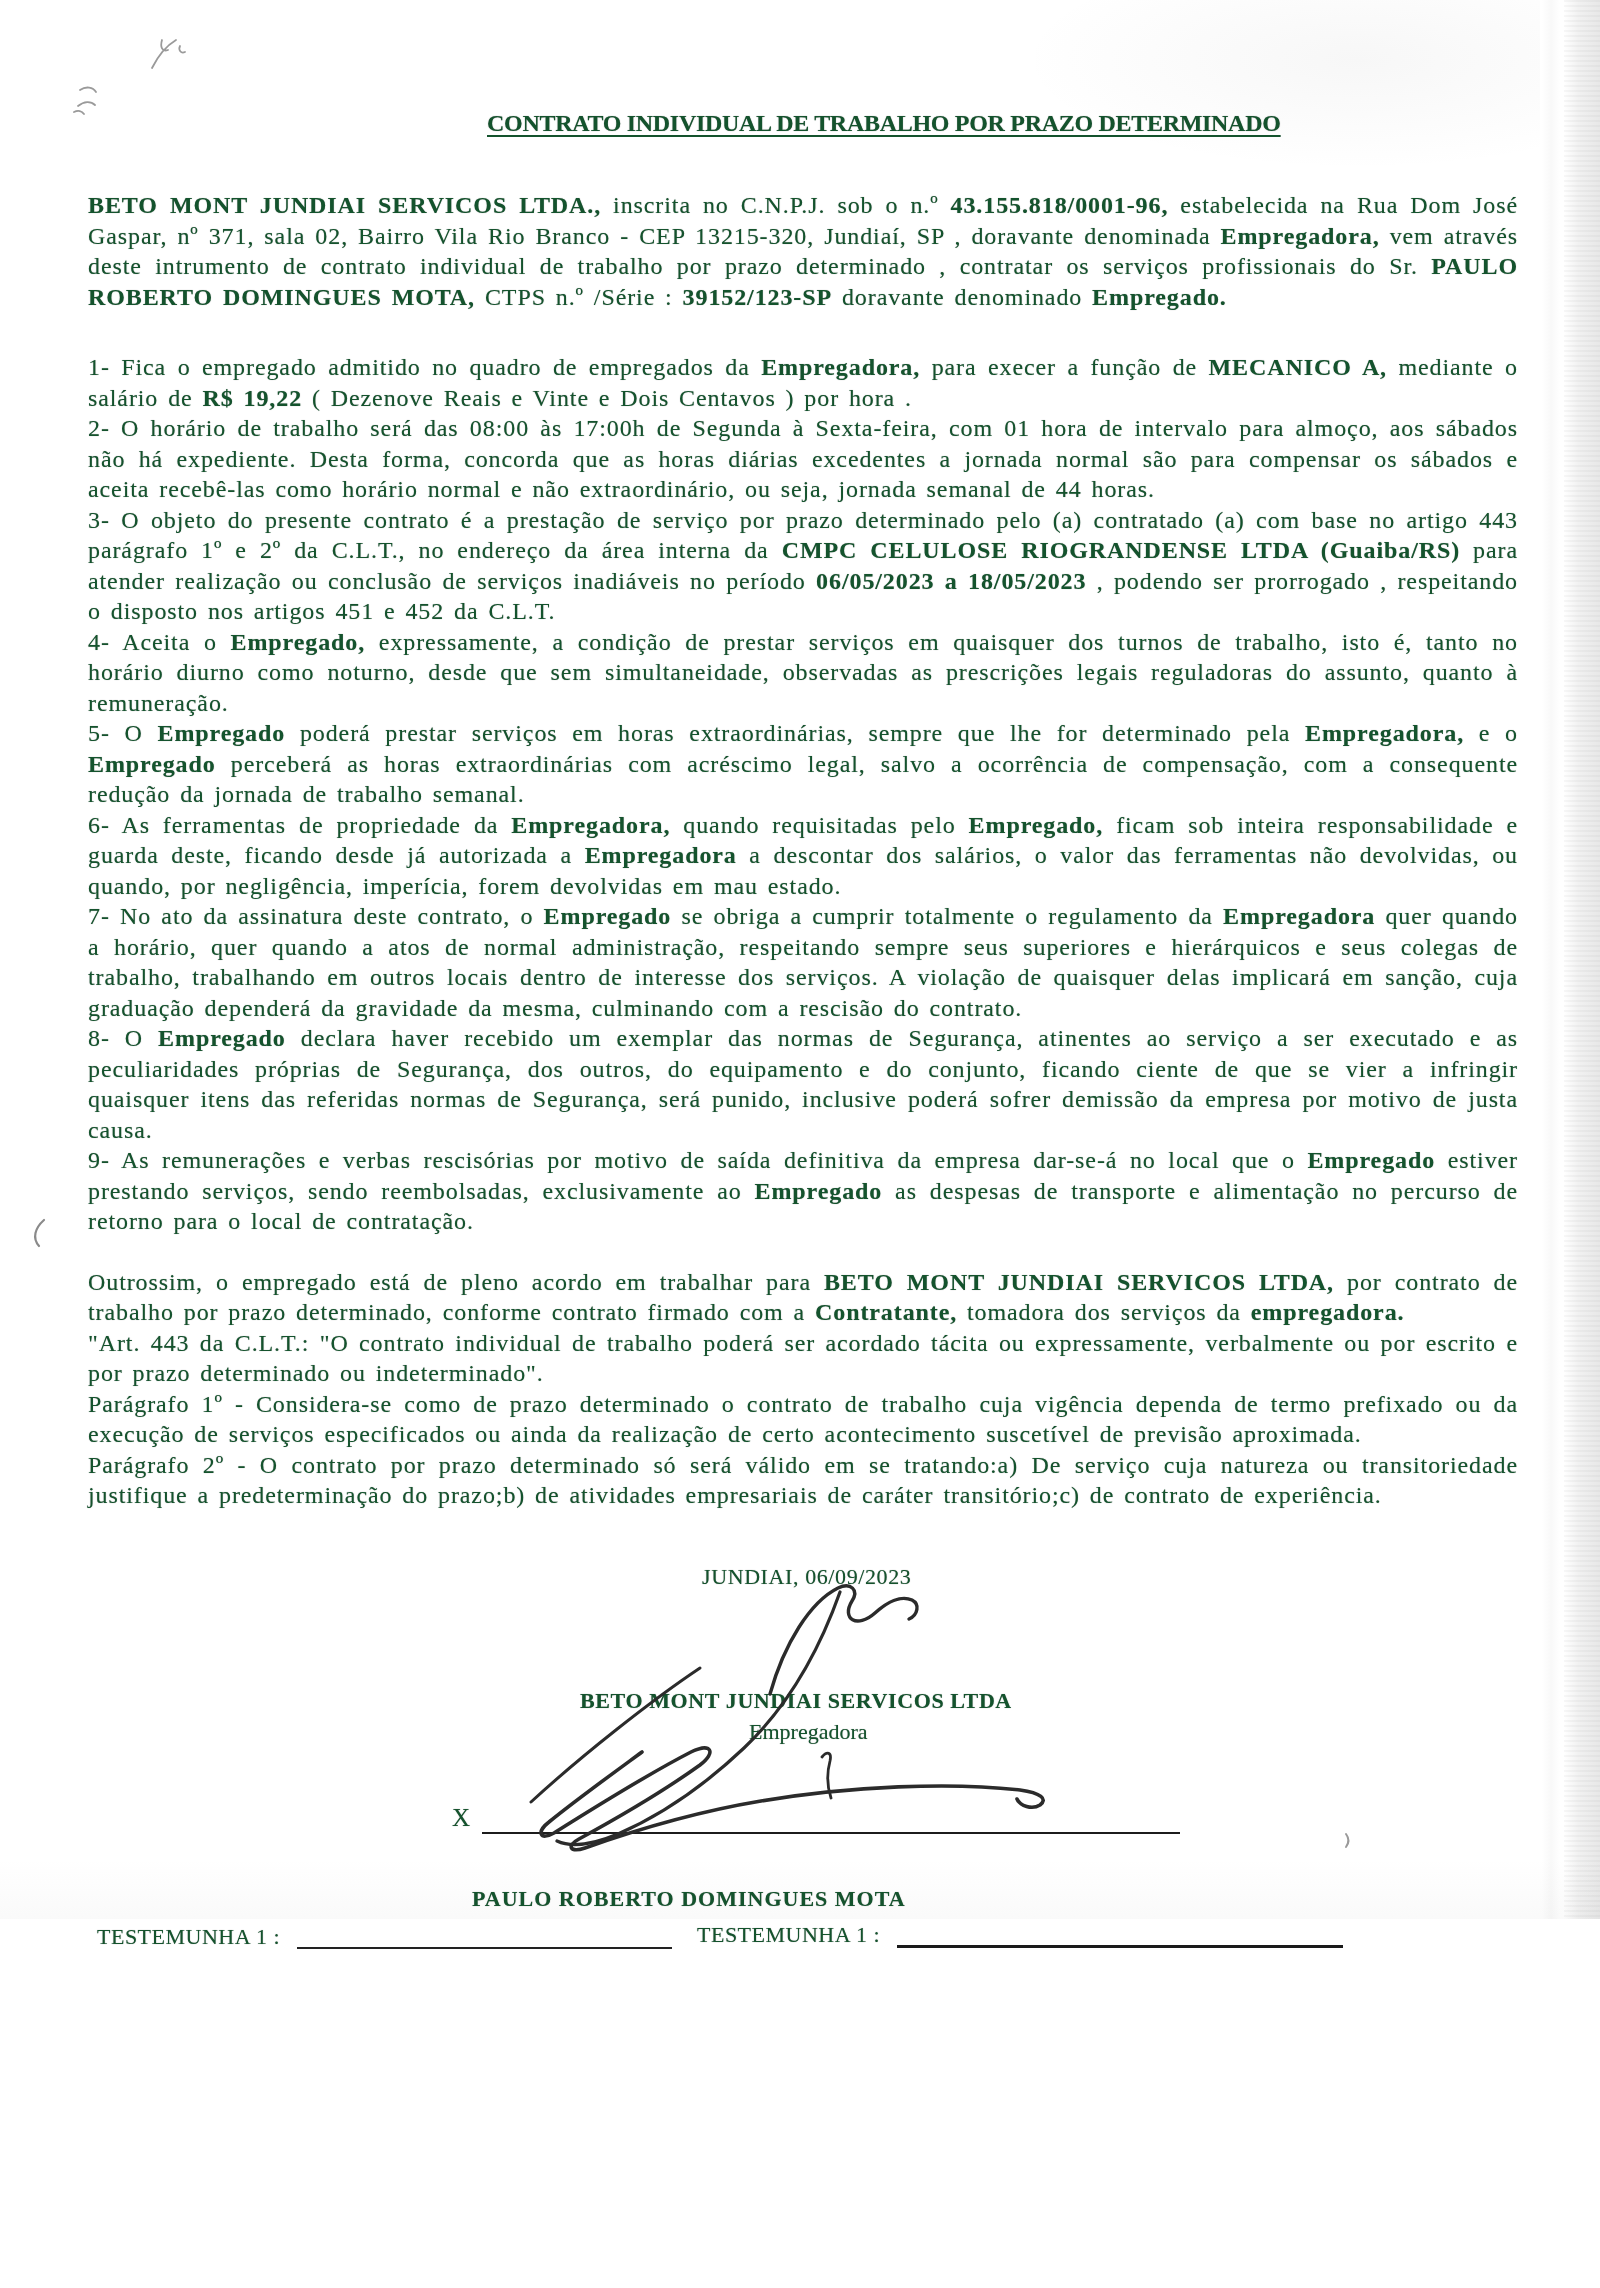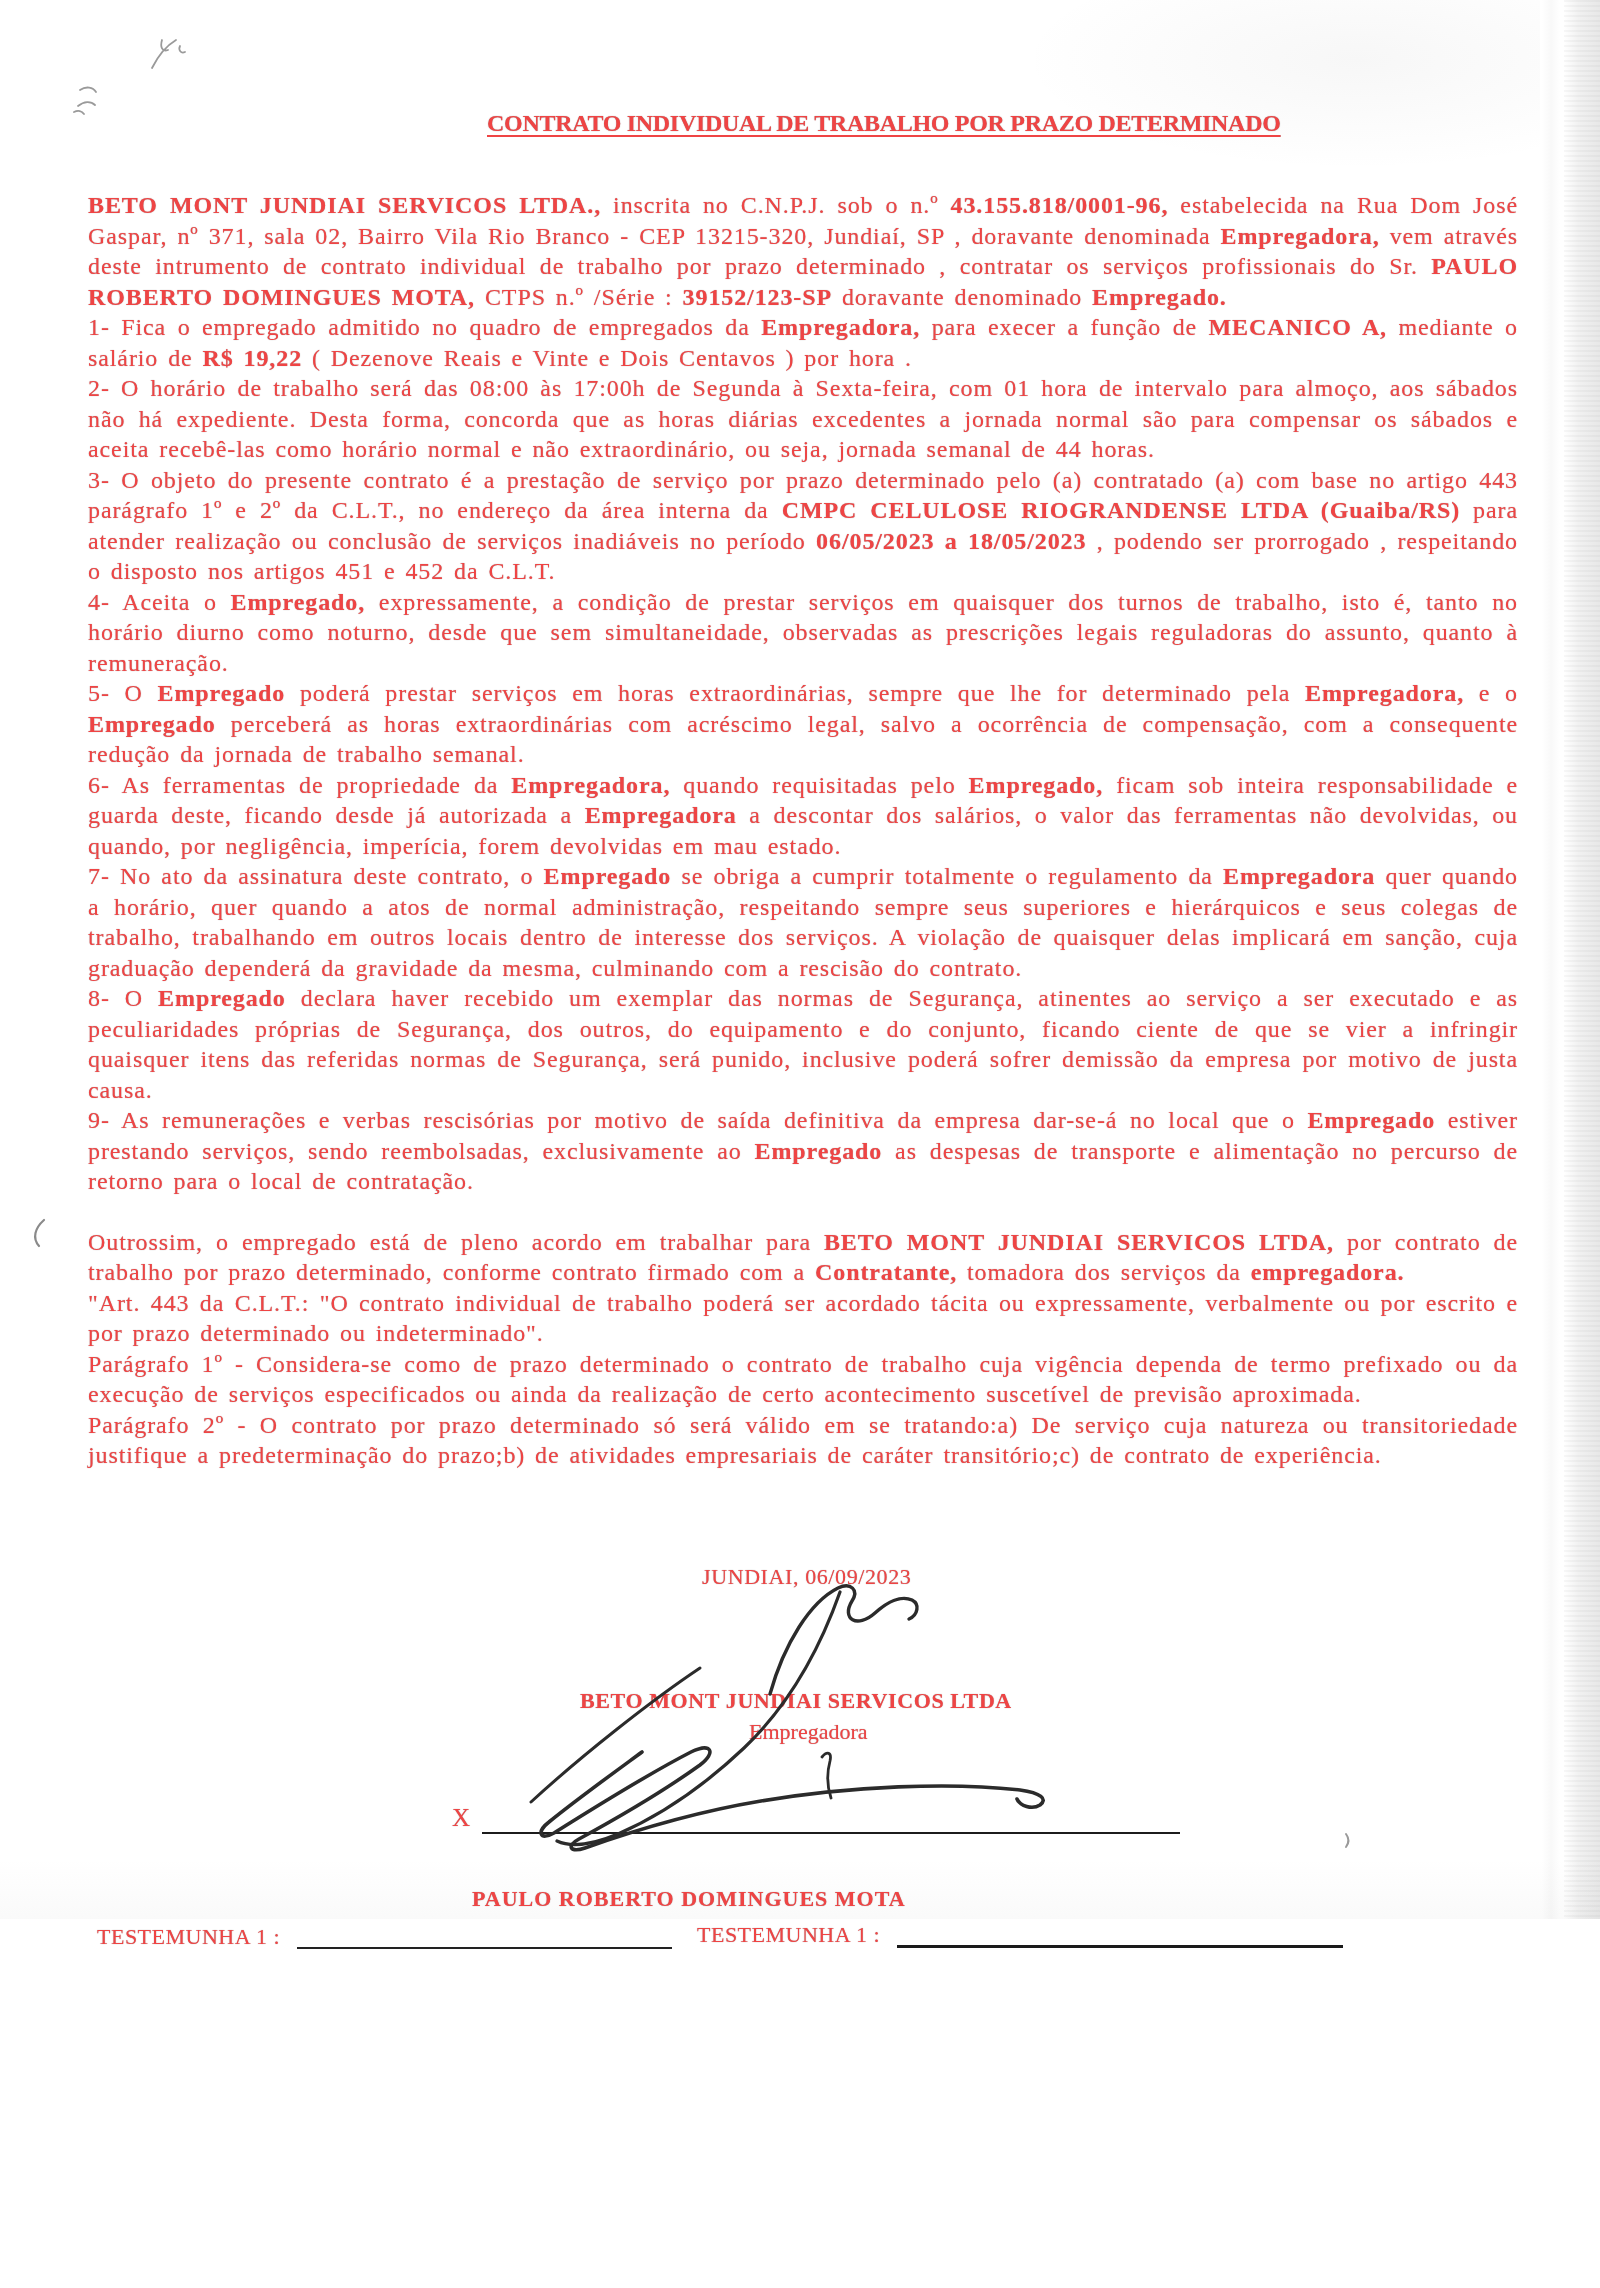--- a/index.html
+++ b/index.html
@@ -6,21 +6,21 @@
   html, body { background: #ffffff; }
   body {
     width: 1600px; height: 2288px;
     font-family: "Liberation Serif", "DejaVu Serif", serif;
     overflow: hidden;
   }
   .page {
     position: relative;
     width: 1600px; height: 1919px;
     background: #ffffff;
-    color: #ef4444;
+    color: #14532d;
     padding-left: 44px;
   }
   
   .scan-band-right {
     position: absolute; top: 0; right: 0; width: 36px; height: 100%;
     background: linear-gradient(to right, rgba(120,120,120,0) 0%, rgba(120,120,120,0.10) 40%, rgba(110,110,110,0.16) 100%),
                 repeating-linear-gradient(180deg, rgba(0,0,0,0.03) 0 2px, rgba(0,0,0,0) 2px 5px);
   }
   .scan-fold {
     position: absolute; top: 0; right: 40px; width: 18px; height: 100%;
@@ -46,21 +46,21 @@
   }
 
   .body-text {
     position: absolute; left: 88px; top: 190px; width: 1430px;
     font-size: 24px; line-height: 30.5px;
     letter-spacing: 0.9px; word-spacing: 3px;
     text-align: justify;
     text-shadow: 0 0 1px rgba(10,10,10,0.38);
   }
   .body-text p { margin: 0; }
-  .clauses { }
+  .clauses { margin-top: 40px; }
   .closing { margin-top: 30px; font-family: Liberation Serif, serif; }
   .bold { font-weight: bold; }
 
   .sig-area { position: absolute; left: 0; top: 0; width: 100%; height: 100%; font-size: 22px; }
   .sig-area > div { position: absolute; white-space: nowrap; text-shadow: 0 0 1px rgba(10,10,10,0.4); }
   .place-date   { left: 702px; top: 1564px; letter-spacing: 0.6px; }
   .company-name { left: 580px; top: 1688px; font-weight: bold; letter-spacing: 0.6px; }
   .company-role { left: 749px; top: 1719px; }
   .x-mark       { left: 452px; top: 1804px; font-size: 25px; }
   .x-line       { left: 482px; top: 1832px; width: 698px; border-top: 2.5px solid #1c1c1c; }

